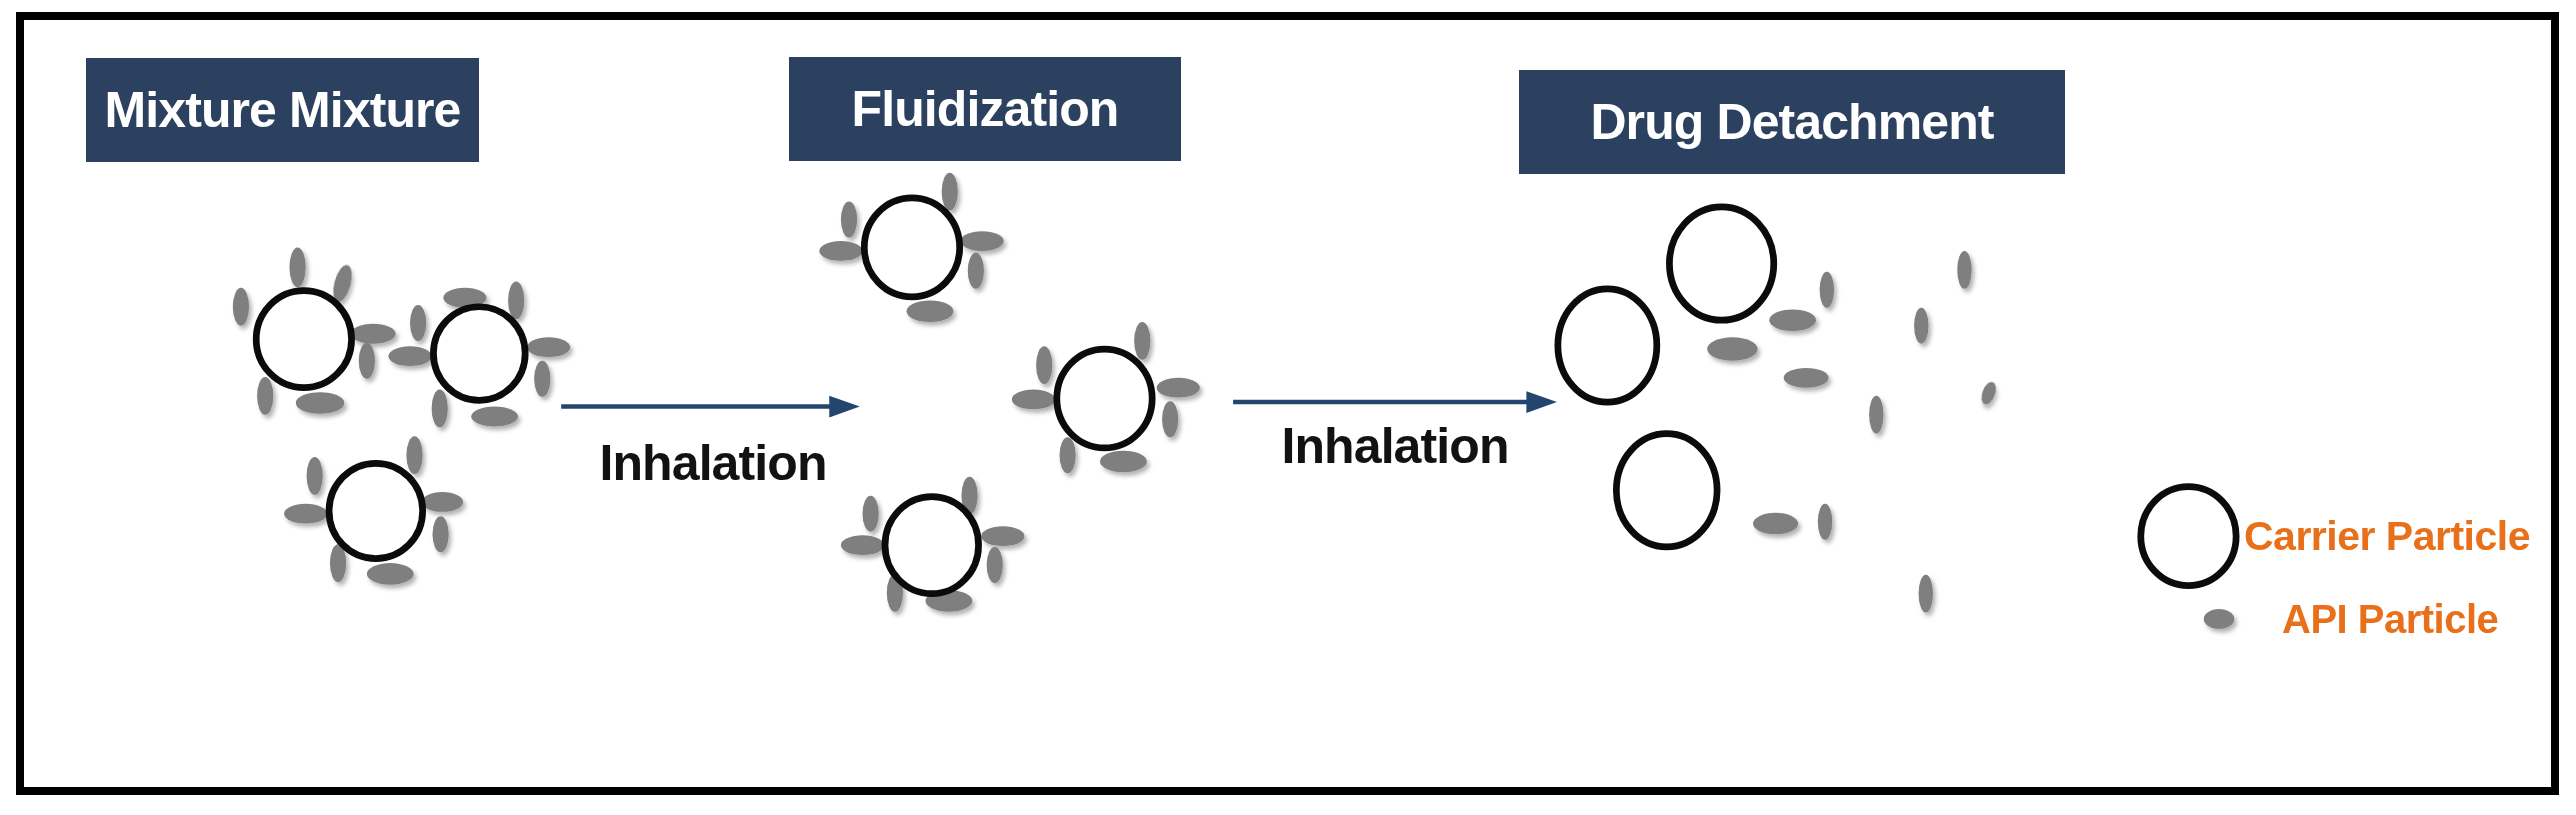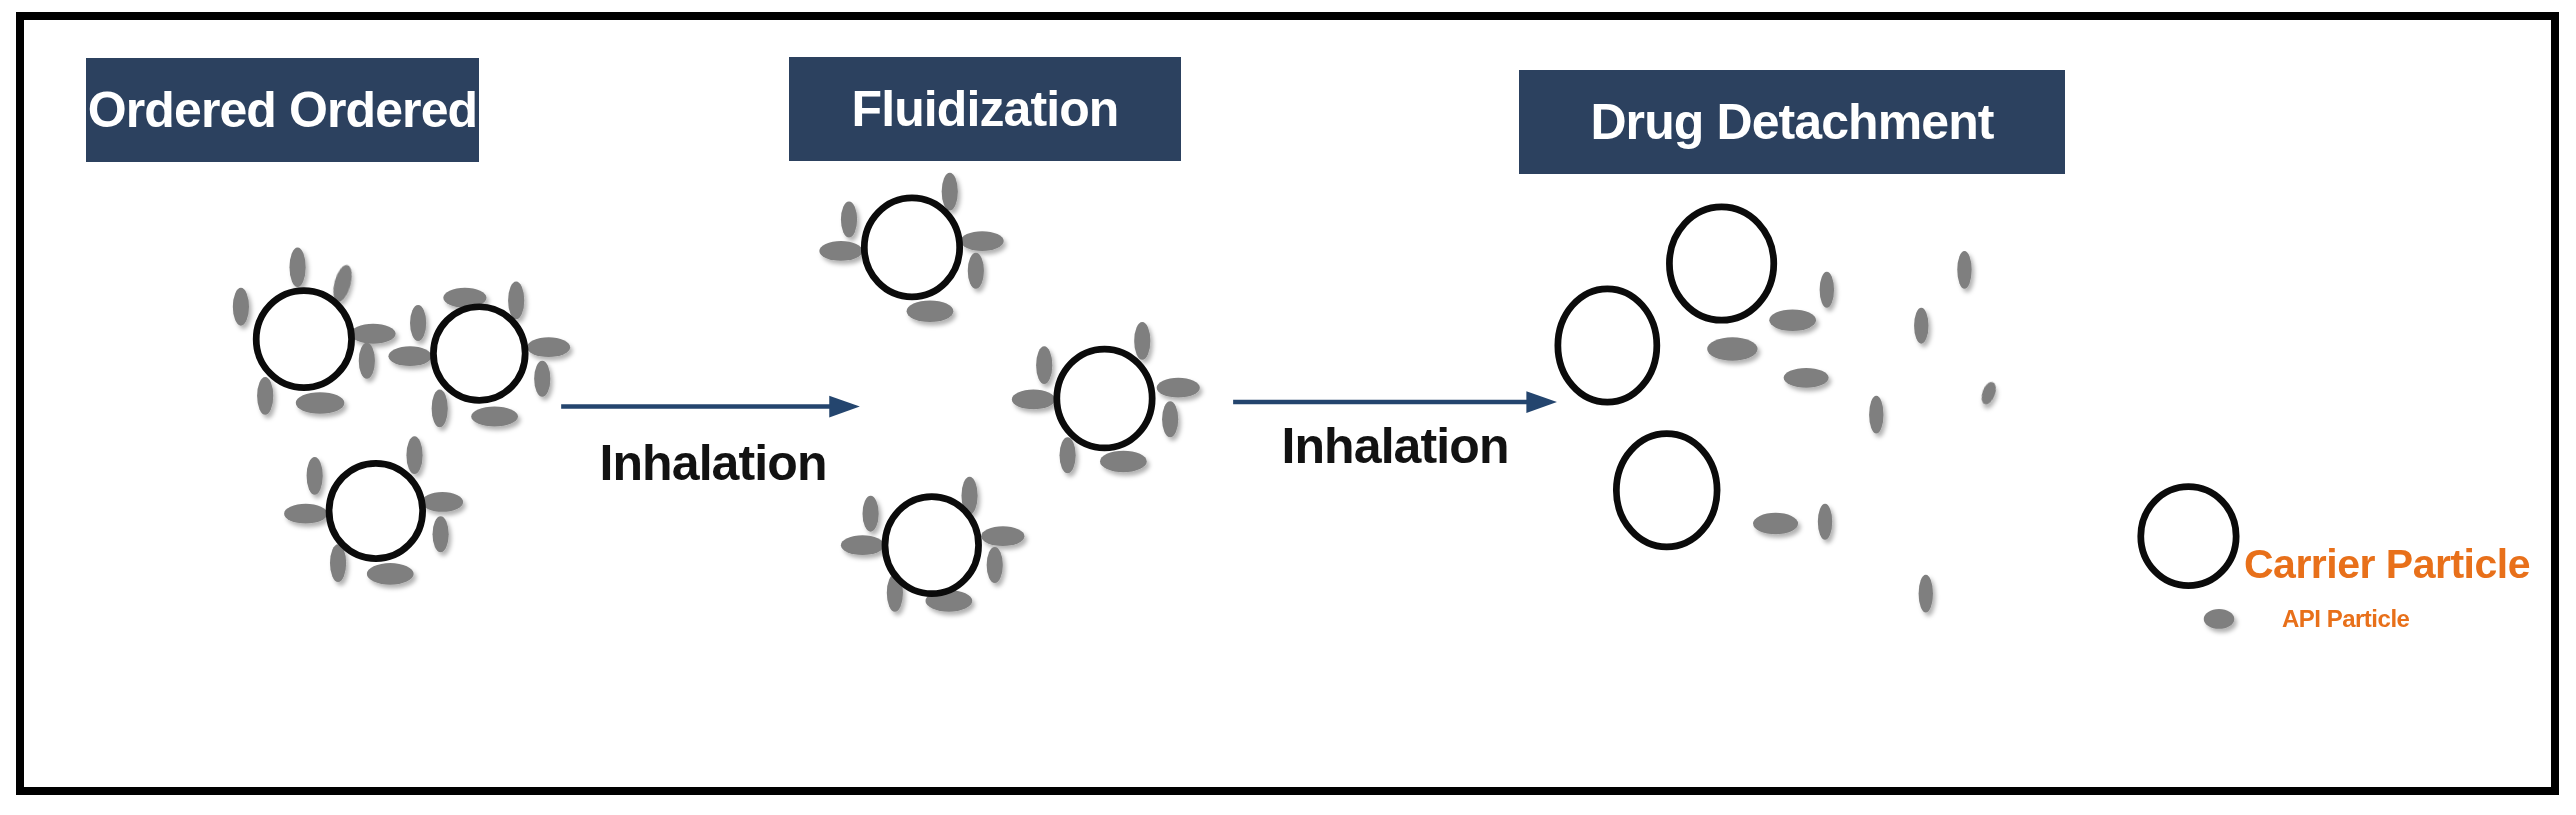--- a/index.html
+++ b/index.html
@@ -44,22 +44,22 @@
     white-space: nowrap;
   }
   .legend-label {
     position: absolute;
     transform: translateY(-50%);
     color: var(--legend_text, #E8701A);
     font-weight: 600;
     letter-spacing: -0.5px;
     white-space: nowrap;
   }
-  .legend-label.carrier { font-size: 41px; margin-top: 28px; }
-  .legend-label.api { font-size: 24px; }
+  .legend-label.carrier { font-size: 41px; }
+  .legend-label.api { font-size: 40px; }
   .arrow-line { stroke: var(--arrow, #24456E); stroke-width: 5; }
   .arrow-head { fill: var(--arrow, #24456E); }
   .api { fill: var(--api_fill, #7F7F7F); }
   .carrier { fill: #ffffff; stroke: var(--carrier_stroke, #0B0B0B); stroke-width: 7.5; }
 </style>
 </head>
 <body>
 
 <div id="diagram">
 
@@ -135,21 +135,21 @@
       <ellipse cx="1913" cy="293" rx="58" ry="63" class="carrier"></ellipse>
       <ellipse cx="1786" cy="384" rx="55" ry="63" class="carrier"></ellipse>
       <ellipse cx="1852" cy="545" rx="56" ry="63" class="carrier"></ellipse>
       <ellipse cx="2432" cy="596" rx="53" ry="55" class="carrier"></ellipse>
       <ellipse cx="2466" cy="688" rx="17" ry="11" class="api" filter="url(#psh)"></ellipse>
     </svg>
 
   <div class="frame"></div>
 
   <div class="stage-box" style="left:86px; top:58px; width:393px; height:104px;">
-    <span>Ordered Ordered</span>
+    <span>Mixture Mixture</span>
   </div>
   <div class="stage-box" style="left:1519px; top:70px; width:546px; height:104px;">
     <span>Drug Detachment</span>
   </div>
   <div class="stage-box" style="left:789px; top:57px; width:392px; height:104px;">
     <span>Fluidization</span>
   </div>
 
   <div class="inhalation-label" style="left:713px; top:463px;">Inhalation</div>
   <div class="inhalation-label" style="left:1395px; top:446px;">Inhalation</div>

